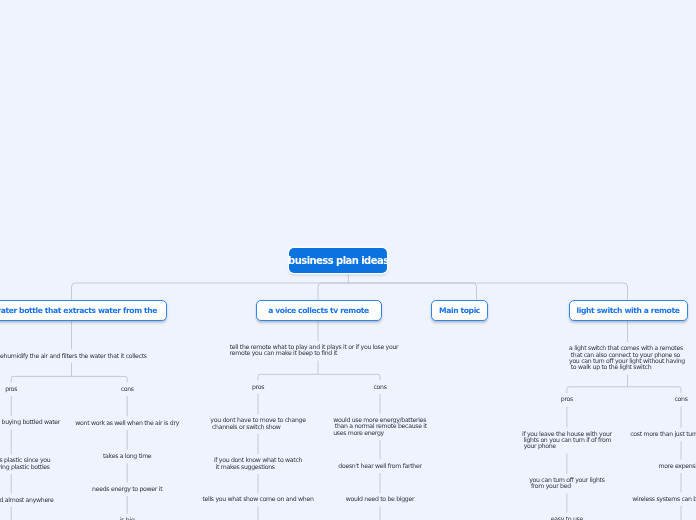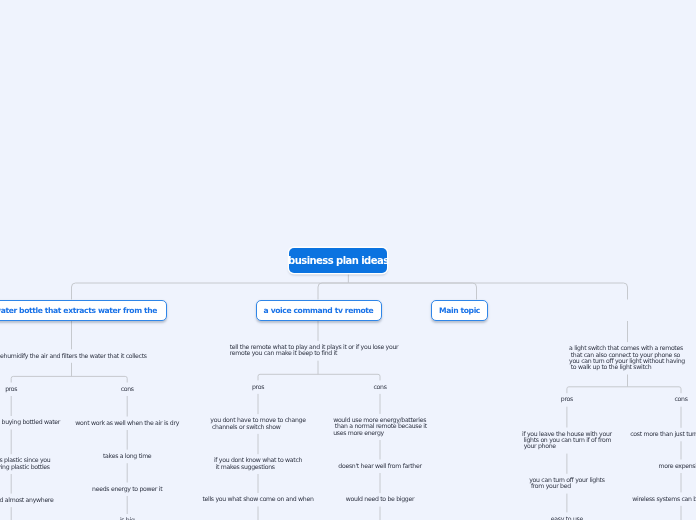--- a/index.html
+++ b/index.html
@@ -64,24 +64,25 @@
       <path d="M681 406.7 L681 427.8" fill="none" stroke="#c6c9ce" stroke-width="1"></path>
       <path d="M681 441.3 L681 459.5" fill="none" stroke="#c6c9ce" stroke-width="1"></path>
       <path d="M681 473 L681 492.40000000000003" fill="none" stroke="#c6c9ce" stroke-width="1"></path>
       <path d="M681 505.90000000000003 L681 525.9000000000001" fill="none" stroke="#c6c9ce" stroke-width="1"></path>
     </svg>
 
   <div class="node root" style="left:289.3px;top:248.1px;width:98px;height:25.4px;">business plan ideas</div>
 
   <div class="node topic" style="left:-23px;top:299.5px;width:190px;height:21.5px;overflow:hidden;">a water bottle that extracts water from the</div>
 
-  <div class="node topic" style="left:255.5px;top:299.5px;width:126px;height:21.5px;">a voice command tv remote</div>
+  <div class="node topic" style="left:255.5px;top:299.5px;width:126px;height:21.5px;">a voice collects tv remote</div>
 
   <div class="node topic" style="left:431px;top:299.5px;width:57px;height:21.5px;">Main topic</div>
 
+  <div class="node topic" style="left:568.5px;top:299.5px;width:119px;height:21.5px;">light switch with a remote</div>
 
   <div id="leaves">
       <div class="leaf" style="left: 69px; top: 352.5px;">it dehumidify the air and filters the water that it collects</div>
       <div class="leaf" style="left: 11.2px; top: 385.7px;">pros</div>
       <div class="leaf" style="left: 127.2px; top: 385.7px;">cons</div>
       <div class="leaf" style="left: 11.2px; top: 419.2px;">cheaper than buying bottled water</div>
       <div class="leaf" style="left: 11.2px; top: 457.4px;">it uses less plastic since you
  arent buying plastic bottles</div>
       <div class="leaf" style="left: 11.2px; top: 496.8px;">can be used almost anywhere</div>
       <div class="leaf" style="left: 127.2px; top: 419.7px;">wont work as well when the air is dry</div>

